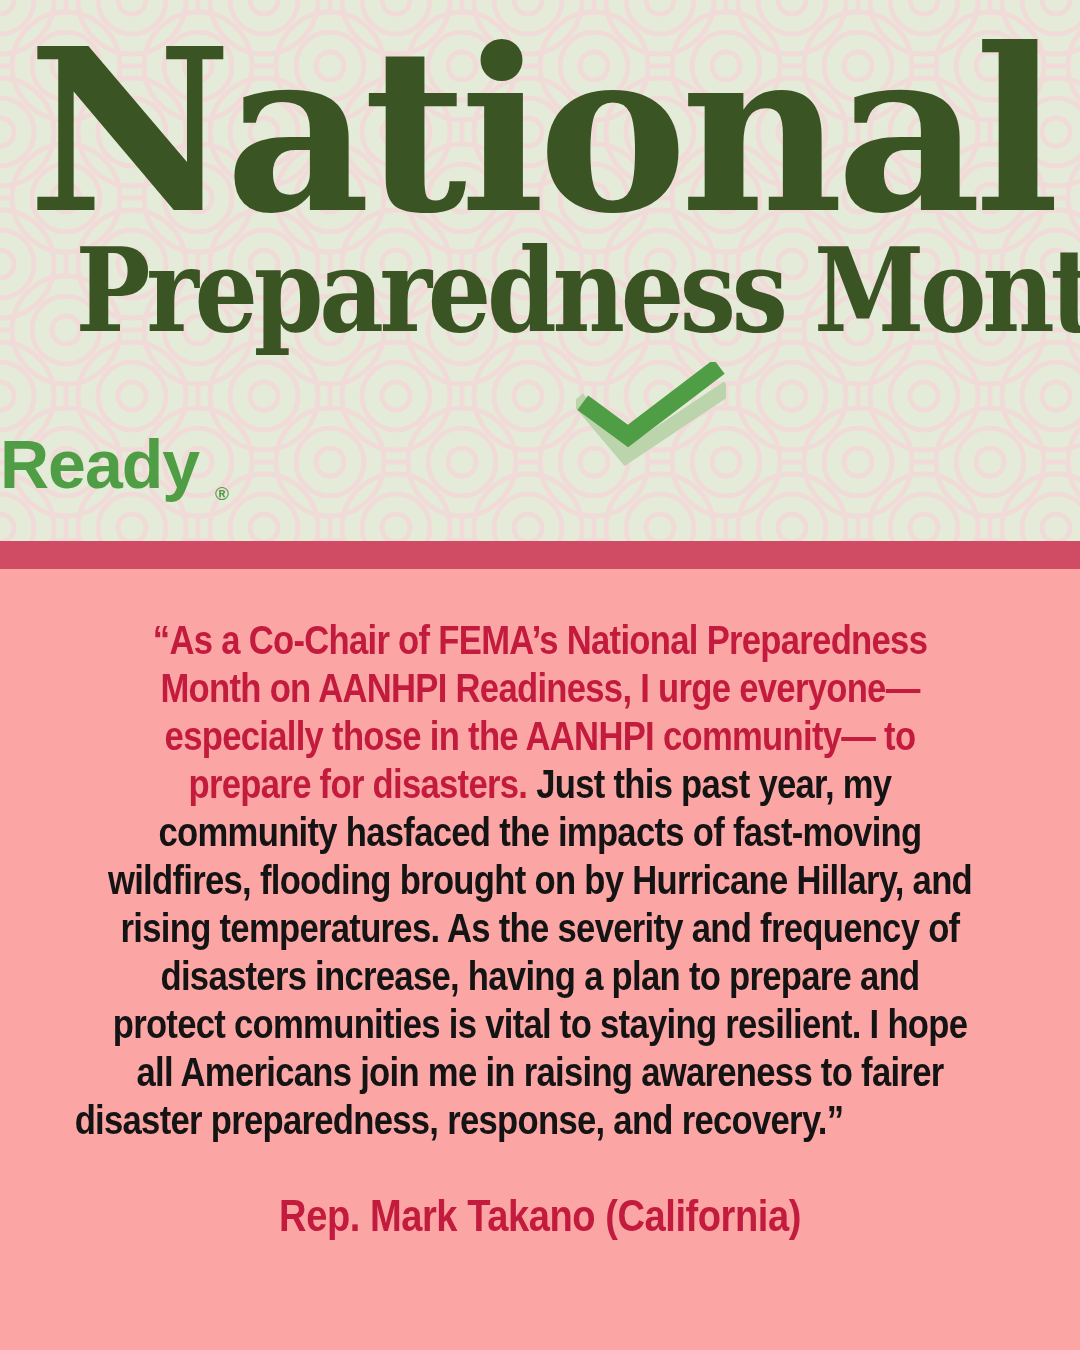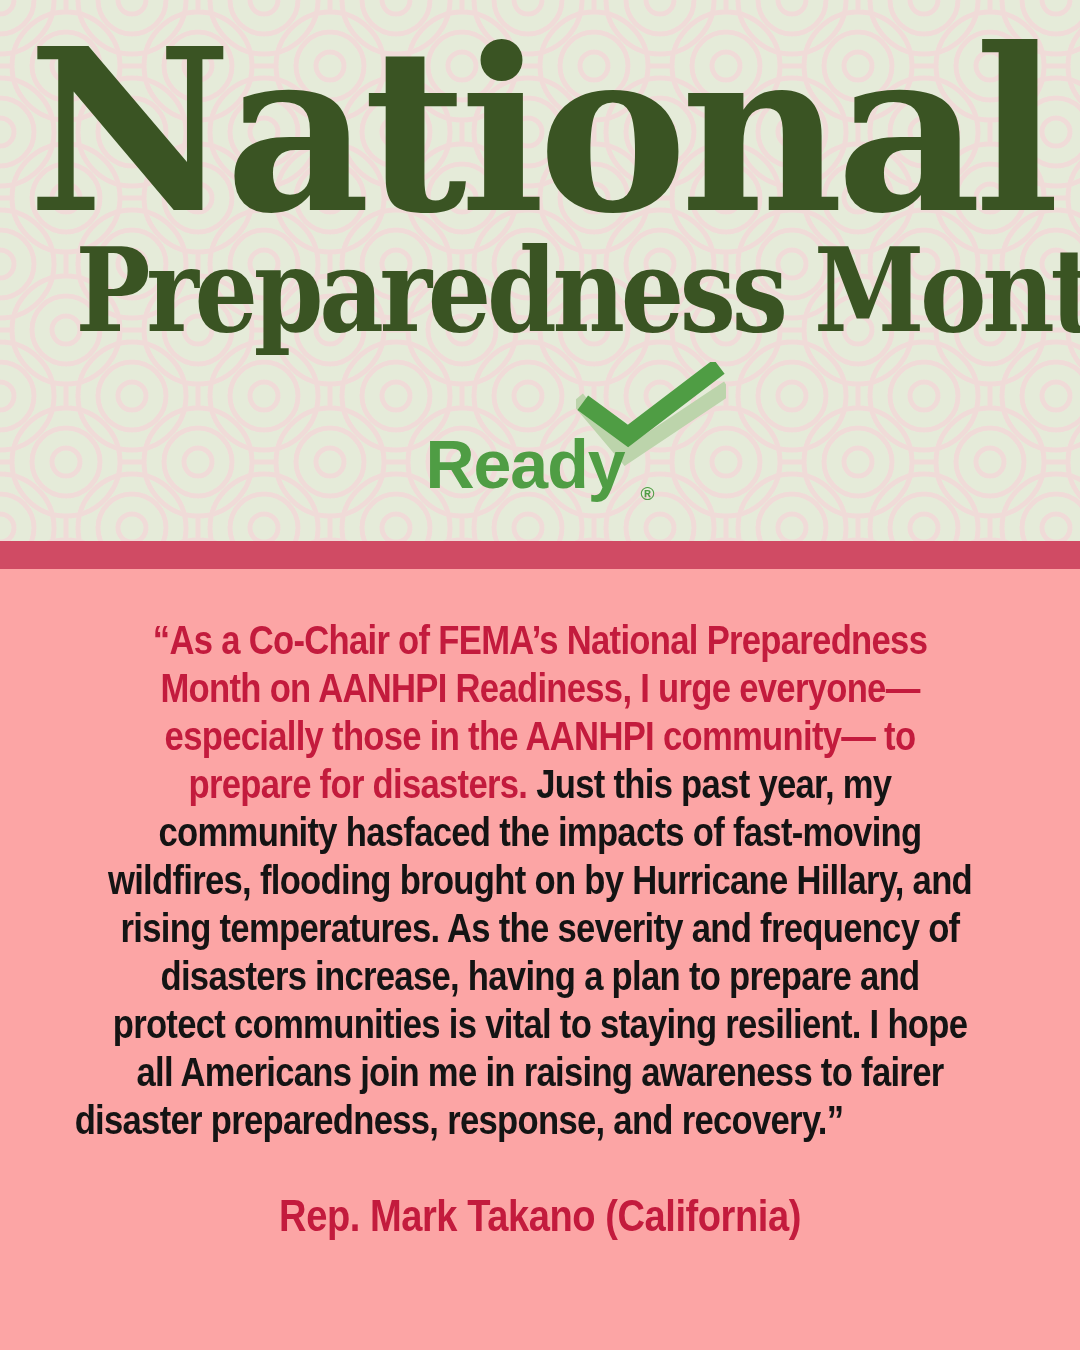--- a/index.html
+++ b/index.html
@@ -21,21 +21,21 @@
   }
   .headline-1{top:20px;font-size:224px;line-height:224px;letter-spacing:-7px;}
   .headline-2{
     top:232px;font-size:116px;line-height:116px;letter-spacing:-5px;
     transform:scaleX(0.86);transform-origin:540px 0;
   }
   
   .ready-logo{position:absolute;left:0;top:0;width:1080px;height:541px;}
   .check-icon{position:absolute;left:576px;top:362px;}
   .ready-row{
-    position:absolute;left:0;right:0;top:428px;text-align:center;
+    position:absolute;left:0;right:0;top:428px;
     color:#4f9d44;font-weight:bold;font-size:68px;line-height:72px;
     letter-spacing:-1px;white-space:nowrap;
   }
   .registered{
     display:inline-block;font-size:19px;font-weight:bold;color:#4f9d44;
     margin-left:16px;transform:translateY(12px);letter-spacing:0;
   }
   
   .divider-bar{position:absolute;left:0;top:541px;width:1080px;height:28px;background:#d04b64;}
   

